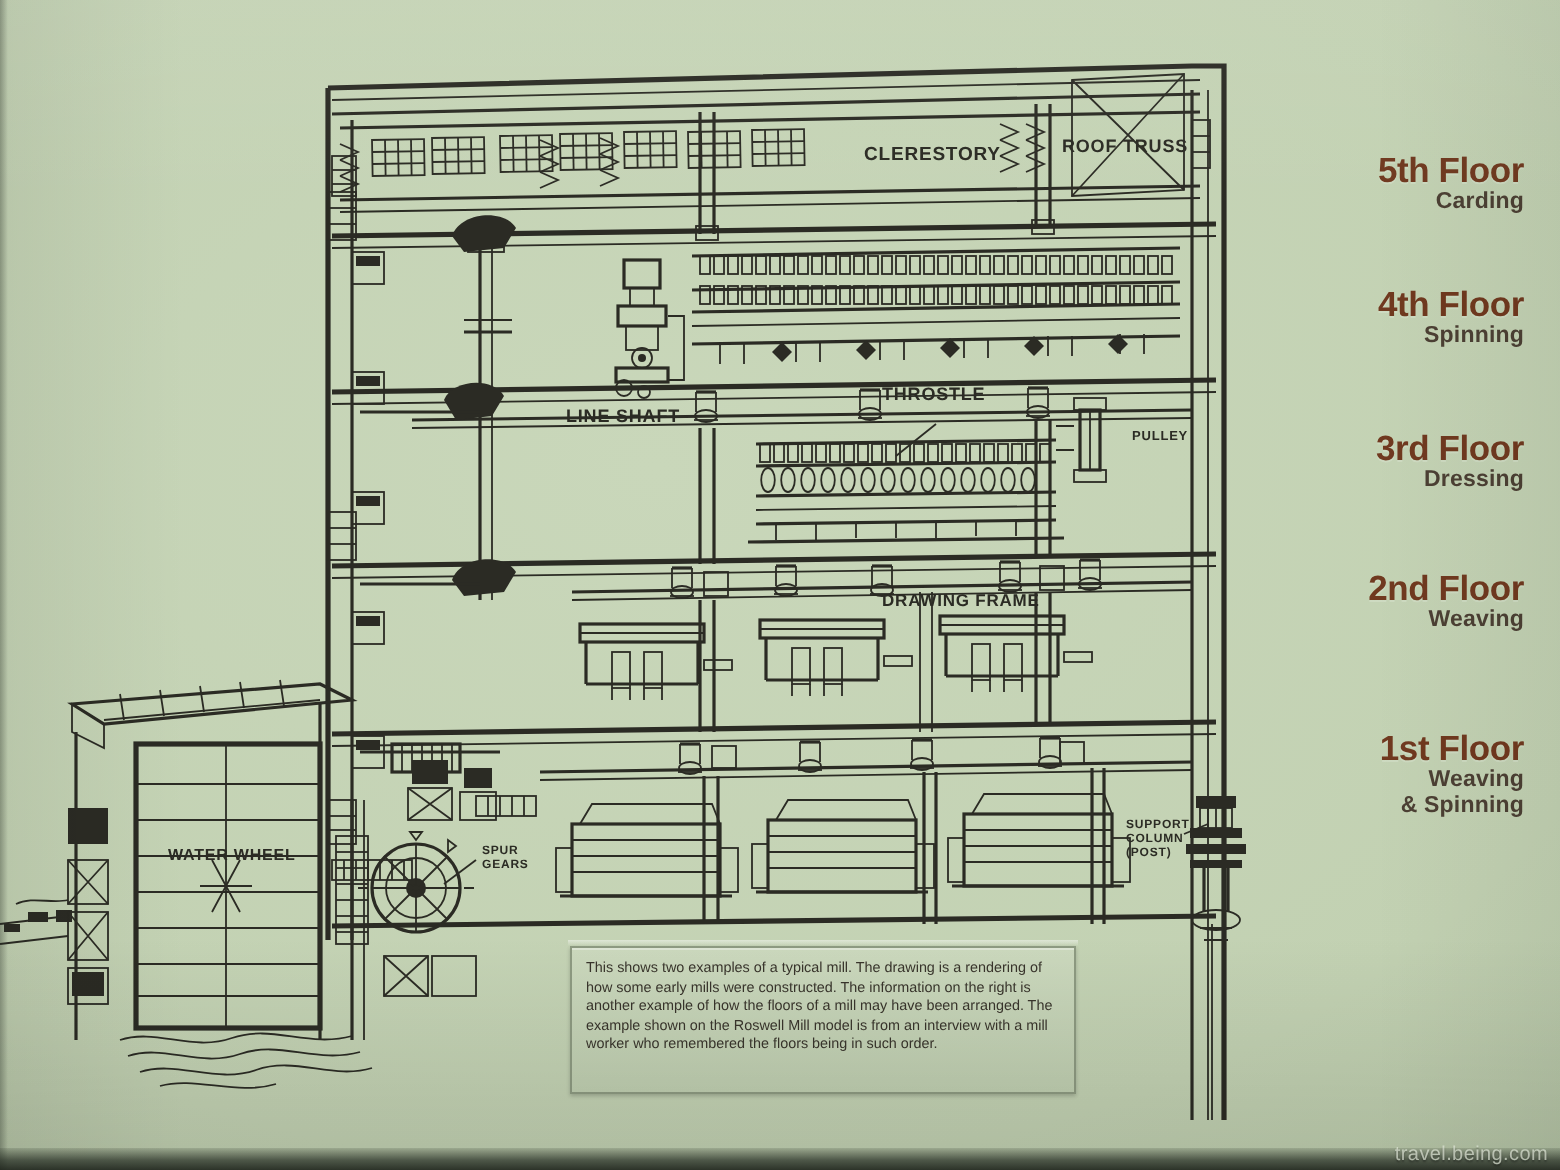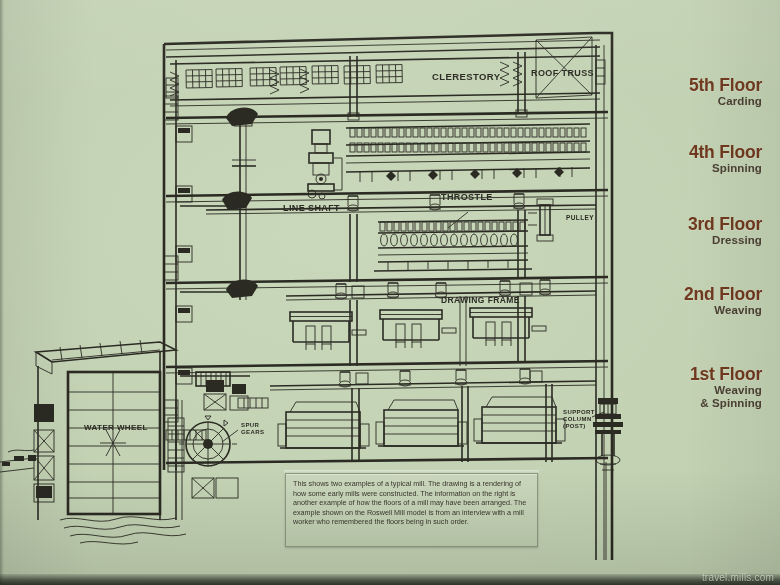--- a/index.html
+++ b/index.html
@@ -746,14 +746,14 @@
     <div class="floor-sub">&amp; Spinning</div>
   </div>
 
   <div id="caption">
     <p>This shows two examples of a typical mill. The drawing is a rendering of how some early mills were constructed. The information on the right is another example of how the floors of a mill may have been arranged. The example shown on the Roswell Mill model is from an interview with a mill worker who remembered the floors being in such order.</p>
   </div>
 
   <div id="vignette"></div>
   <div id="left-edge"></div>
   <div id="bottom-edge"></div>
-  <div id="watermark">travel.mills.com</div>
+  <div id="watermark">travel.being.com</div>
 </div>
 
 </body></html>

